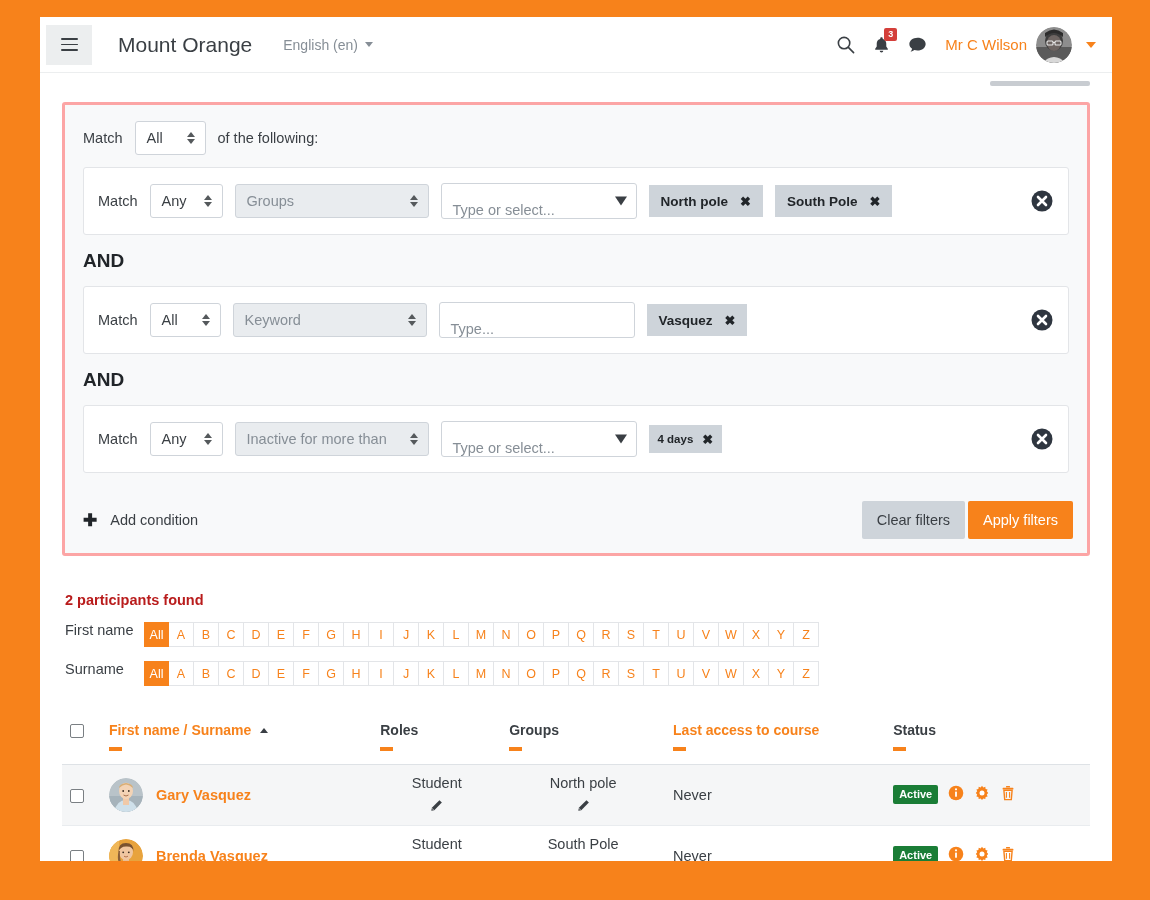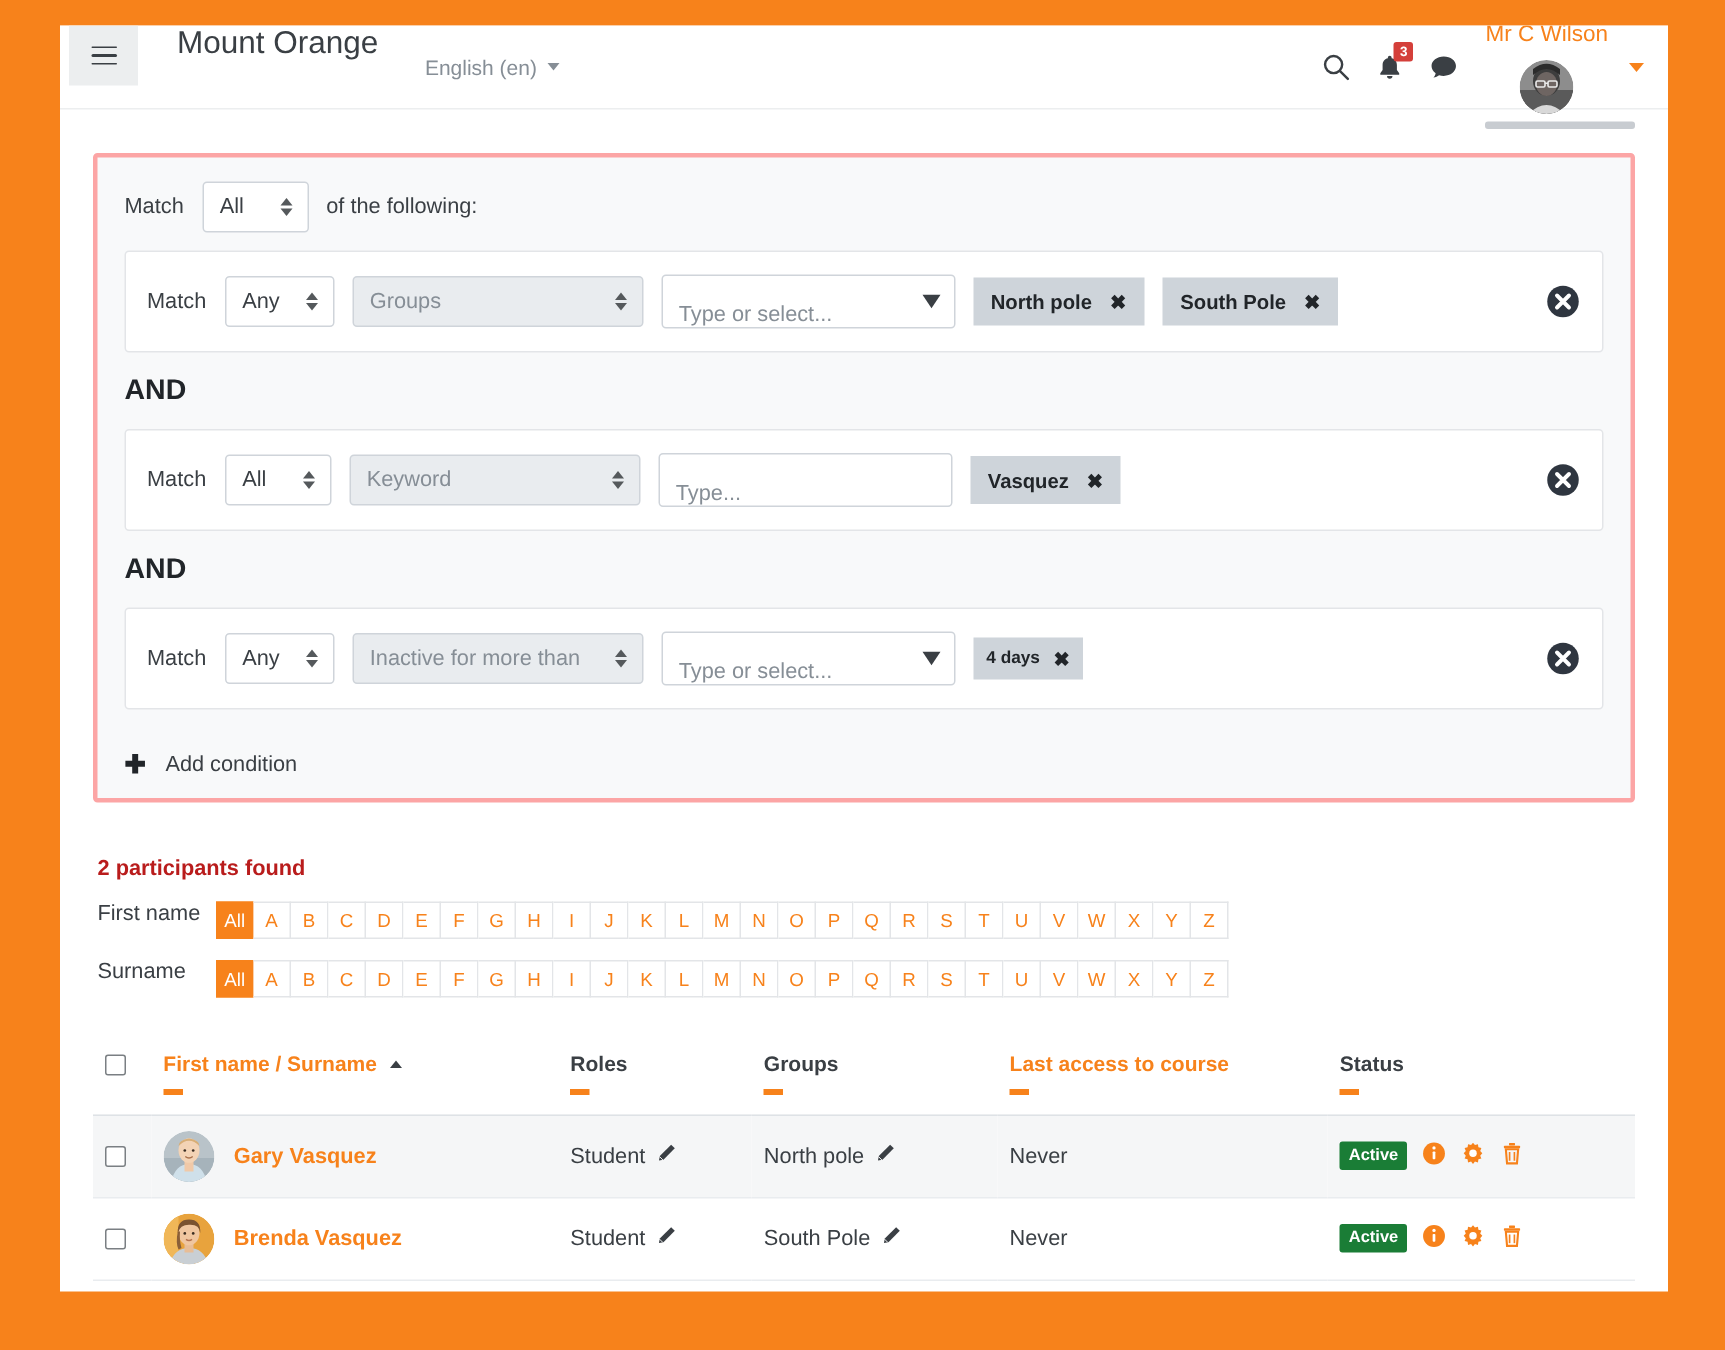--- a/index.html
+++ b/index.html
@@ -28,20 +28,21 @@
     overflow: hidden;
   }
 
   
   .navbar {
     position: relative;
     height: 56px;
     background: #ffffff;
     border-bottom: 1px solid #eceeef;
     display: flex;
+    align-items: center;
     padding: 0 16px 0 0;
   }
 
   .hamburger-btn {
     width: 46px;
     height: 40px;
     margin-left: 6px;
     background: #eceeef;
     border: none;
     display: flex;
@@ -124,21 +125,20 @@
     min-width: 13px;
     text-align: center;
   }
 
   .user-menu {
     display: flex;
     align-items: center;
     gap: 9px;
     margin-left: 10px;
     cursor: pointer;
-    flex-direction: column;
   }
   .user-name {
     color: #f7821b;
     font-size: 15px;
     white-space: nowrap;
   }
   .avatar-nav {
     width: 36px;
     height: 36px;
     border-radius: 50%;
@@ -461,21 +461,21 @@
     flex: 0 0 auto;
   }
   .user-link {
     color: #f7821b;
     font-weight: bold;
     font-size: 14.5px;
     cursor: pointer;
     white-space: nowrap;
   }
 
-  .cell-edit { display: flex; align-items: center; gap: 8px; }
+  .cell-edit { display: flex; align-items: center; gap: 8px; flex-direction: column; }
   .pencil { width: 13px; height: 13px; flex: 0 0 auto; cursor: pointer; }
 
   .status-cell { display: flex; align-items: center; gap: 10px; }
   .status-badge {
     background: #1a7d36;
     color: #ffffff;
     font-size: 11px;
     font-weight: bold;
     padding: 3px 6px;
     border-radius: 2px;
@@ -652,20 +652,24 @@
             <circle cx="12" cy="12" r="10.5" fill="#2f3640"></circle>
             <path d="M8 8 L16 16 M16 8 L8 16" stroke="#fff" stroke-width="2.6" stroke-linecap="round"></path>
           </svg>
         </span>
       </div>
 
       <div class="filter-actions">
         <span class="add-condition">
           <span class="plus-icon">✚</span>
           <span>Add condition</span>
+        </span>
+        <span class="btns">
+          <button class="btn btn-secondary">Clear filters</button>
+          <button class="btn btn-primary">Apply filters</button>
         </span>
       </div>
     </div>
 
     <div class="participants-count">2 participants found</div>
 
     <div class="initials-row">
       <span class="initials-label">First name</span>
       <span class="initials-list" id="firstname-initials">
           <span class="initial active">All</span>

